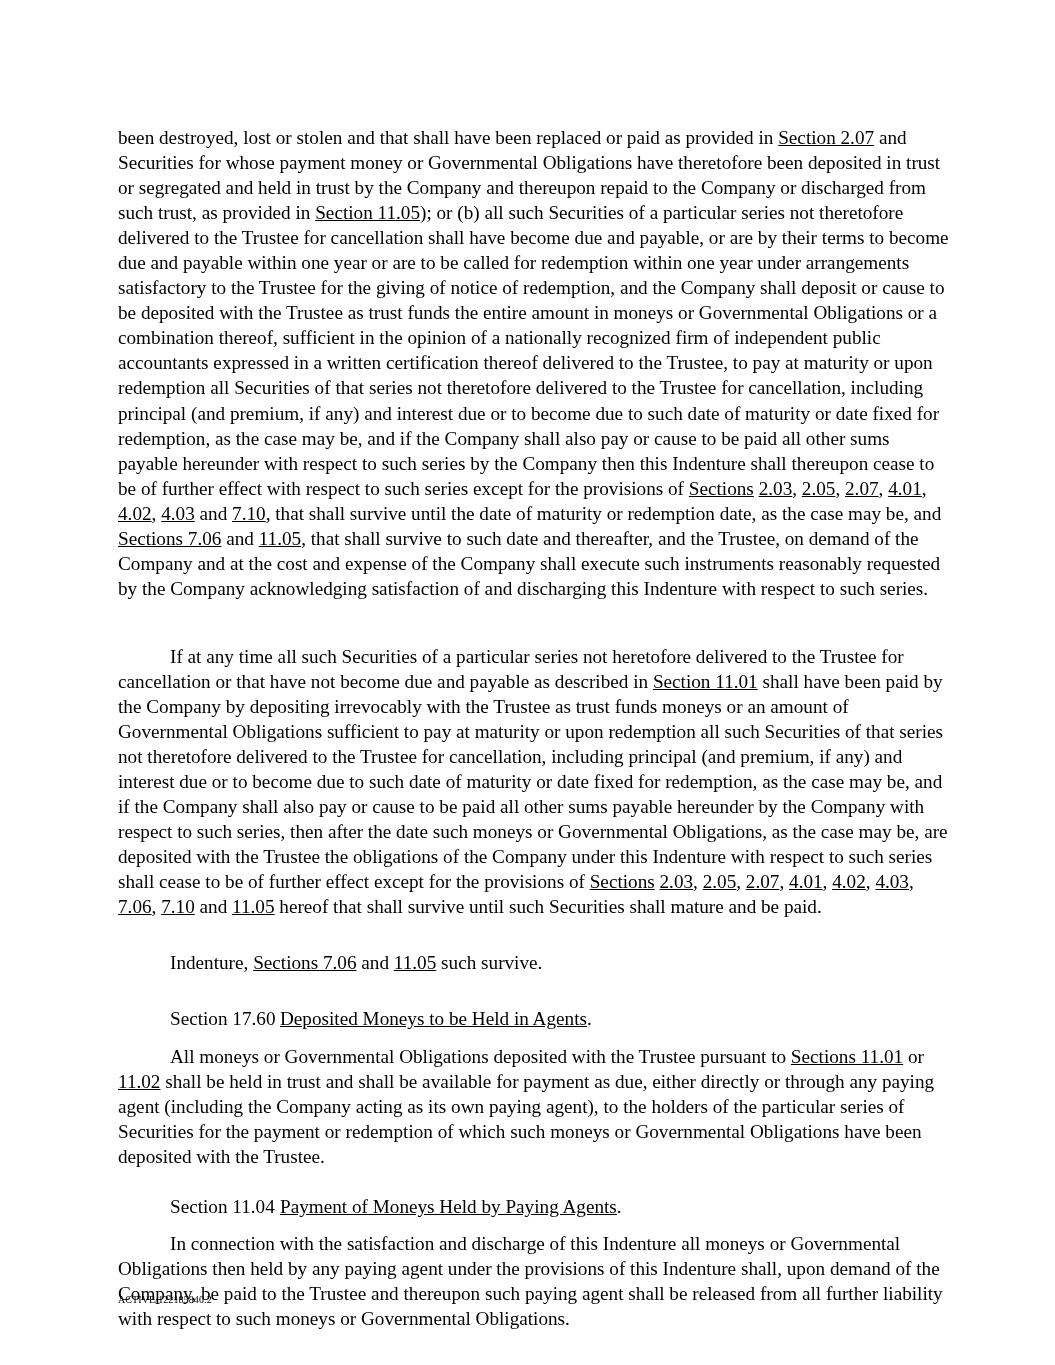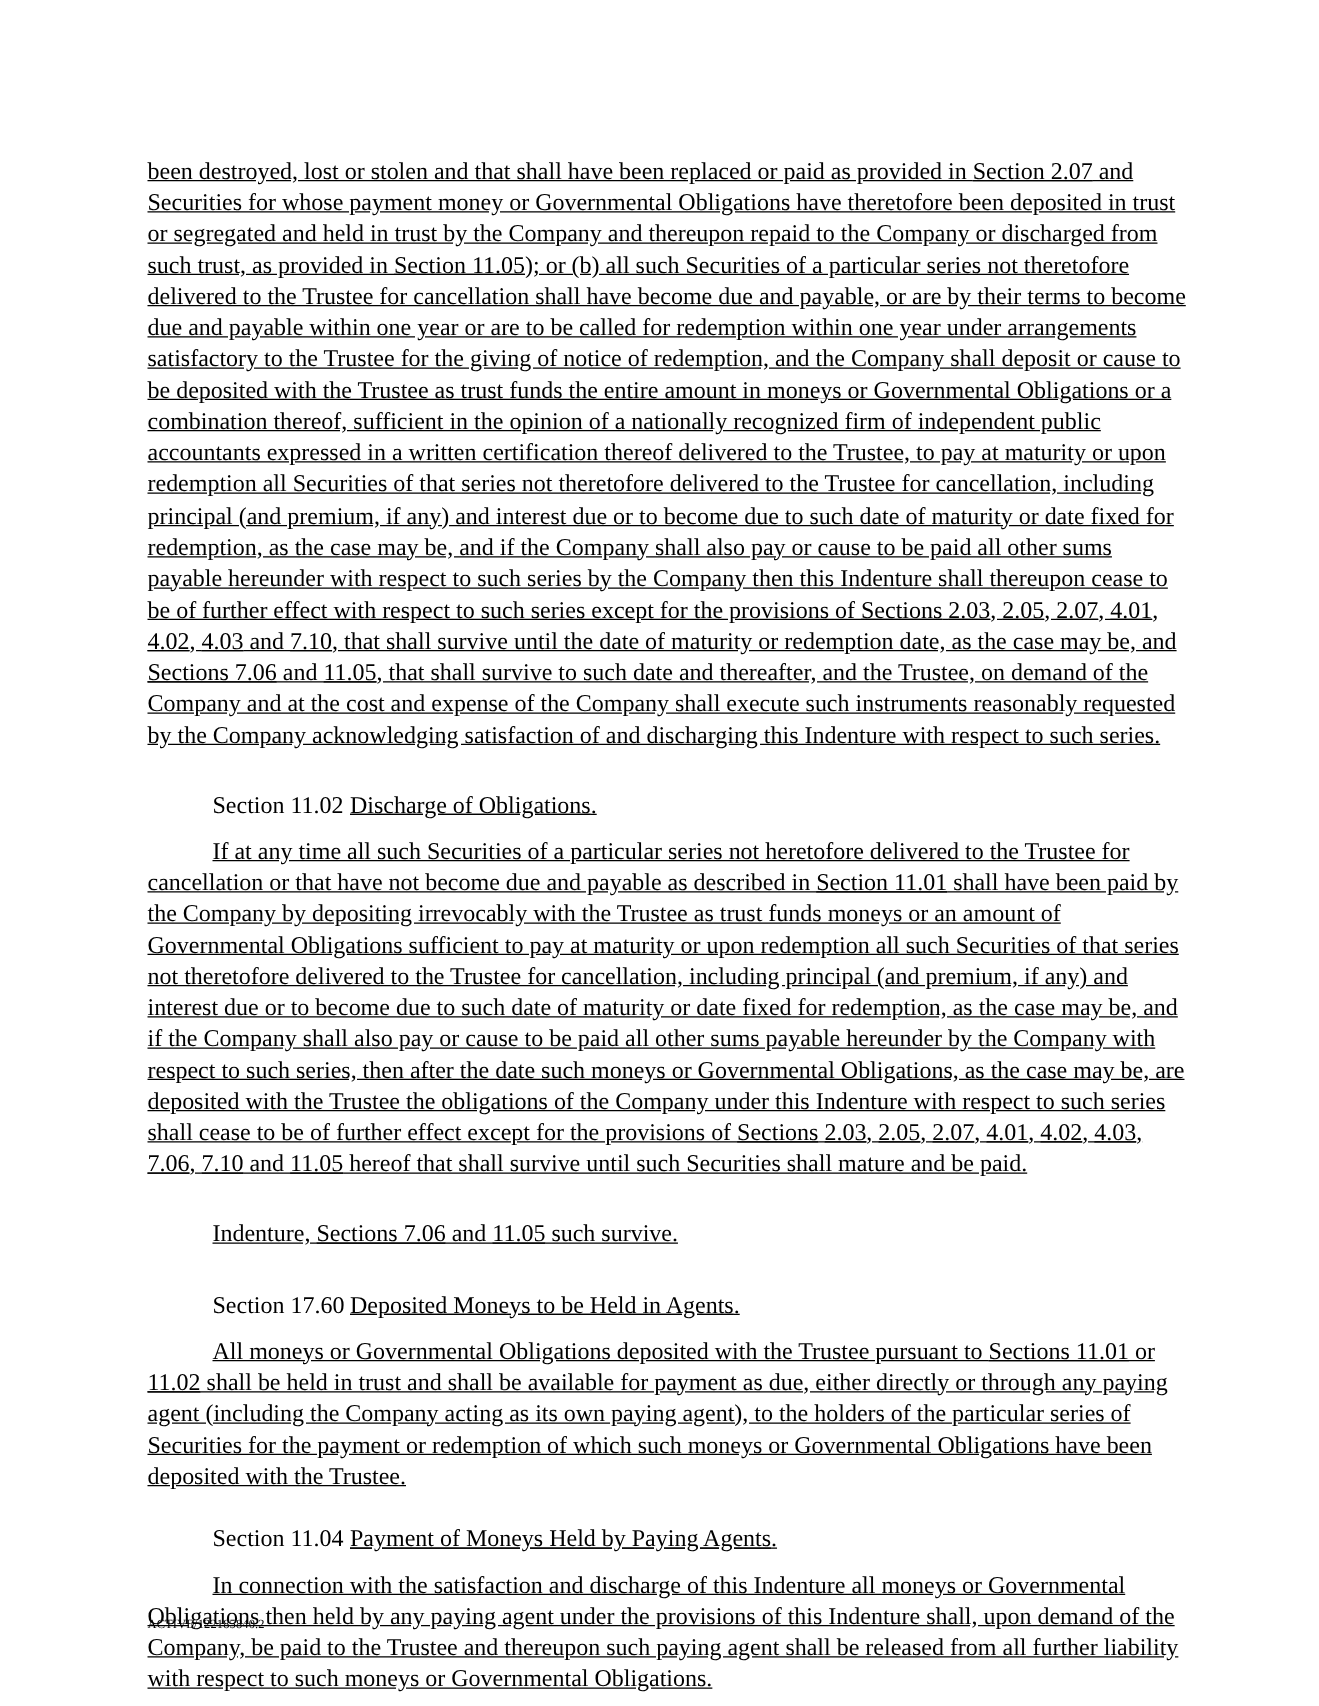--- a/index.html
+++ b/index.html
@@ -20,21 +20,20 @@
     padding: 125px 105px 0 118px;
     overflow: hidden;
   }
   .doc-body {
     font-size: 19.2px;
     line-height: 25.05px;
     text-align: left;
   }
   p {
     margin: 0;
-    text-decoration: underline;
   }
   .para {
     text-indent: 52px;
     margin-bottom: 0;
   }
   .para-flush {
     text-indent: 0;
   }
   .gap-lg { height: 31px; }
   .gap-md { height: 25px; }
@@ -69,21 +68,20 @@
 </head>
 <body>
 
 <div class="page">
   <div class="doc-body">
 
     <p class="para para-flush"><span>been destroyed, lost or stolen and that shall have been replaced or paid as provided in </span><span class="lnk">Section 2.07</span><span> and Securities for whose payment money or Governmental Obligations have theretofore been deposited in trust or segregated and held in trust by the Company and thereupon repaid to the Company or discharged from such trust, as provided in </span><span class="lnk">Section 11.05</span><span>); or (b) all such Securities of a particular series not theretofore delivered to the Trustee for cancellation shall have become due and payable, or are by their terms to become due and payable within one year or are to be called for redemption within one year under arrangements satisfactory to the Trustee for the giving of notice of redemption, and the Company shall deposit or cause to be deposited with the Trustee as trust funds the entire amount in moneys or Governmental Obligations or a combination thereof, sufficient in the opinion of a nationally recognized firm of independent public accountants expressed in a written certification thereof delivered to the Trustee, to pay at maturity or upon redemption all Securities of that series not theretofore delivered to the Trustee for cancellation, including principal (and premium, if any) and interest due or to become due to such date of maturity or date fixed for redemption, as the case may be, and if the Company shall also pay or cause to be paid all other sums payable hereunder with respect to such series by the Company then this Indenture shall thereupon cease to be of further effect with respect to such series except for the provisions of </span><span class="lnk">Sections</span><span> </span><span class="lnk">2.03</span><span>, </span><span class="lnk">2.05</span><span>, </span><span class="lnk">2.07</span><span>, </span><span class="lnk">4.01</span><span>, </span><span class="lnk">4.02</span><span>, </span><span class="lnk">4.03</span><span> and </span><span class="lnk">7.10</span><span>, that shall survive until the date of maturity or redemption date, as the case may be, and </span><span class="lnk">Sections 7.06</span><span> and </span><span class="lnk">11.05</span><span>, that shall survive to such date and thereafter, and the Trustee, on demand of the Company and at the cost and expense of the Company shall execute such instruments reasonably requested by the Company acknowledging satisfaction of and discharging this Indenture with respect to such series.</span></p>
 
     <div class="gap-lg"></div>
 
-    <p class="section-head"><span class="sec-num">Section 11.02</span><span class="ttl">Discharge of Obligations</span><span>.</span></p>
 
     <div class="gap-sm"></div>
 
     <p class="para"><span>If at any time all such Securities of a particular series not heretofore delivered to the Trustee for cancellation or that have not become due and payable as described in </span><span class="lnk">Section 11.01</span><span> shall have been paid by the Company by depositing irrevocably with the Trustee as trust funds moneys or an amount of Governmental Obligations sufficient to pay at maturity or upon redemption all such Securities of that series not theretofore delivered to the Trustee for cancellation, including principal (and premium, if any) and interest due or to become due to such date of maturity or date fixed for redemption, as the case may be, and if the Company shall also pay or cause to be paid all other sums payable hereunder by the Company with respect to such series, then after the date such moneys or Governmental Obligations, as the case may be, are deposited with the Trustee the obligations of the Company under this Indenture with respect to such series shall cease to be of further effect except for the provisions of </span><span class="lnk">Sections</span><span> </span><span class="lnk">2.03</span><span>, </span><span class="lnk">2.05</span><span>, </span><span class="lnk">2.07</span><span>, </span><span class="lnk">4.01</span><span>, </span><span class="lnk">4.02</span><span>, </span><span class="lnk">4.03</span><span>, </span><span class="lnk">7.06</span><span>, </span><span class="lnk">7.10</span><span> and </span><span class="lnk">11.05</span><span> hereof that shall survive until such Securities shall mature and be paid.</span></p>
 
     <div class="gap-lg"></div>
 
     <p class="para"><span>Indenture, </span><span class="lnk">Sections 7.06</span><span> and </span><span class="lnk">11.05</span><span> such survive.</span></p>
 
     <div class="gap-lg"></div>

